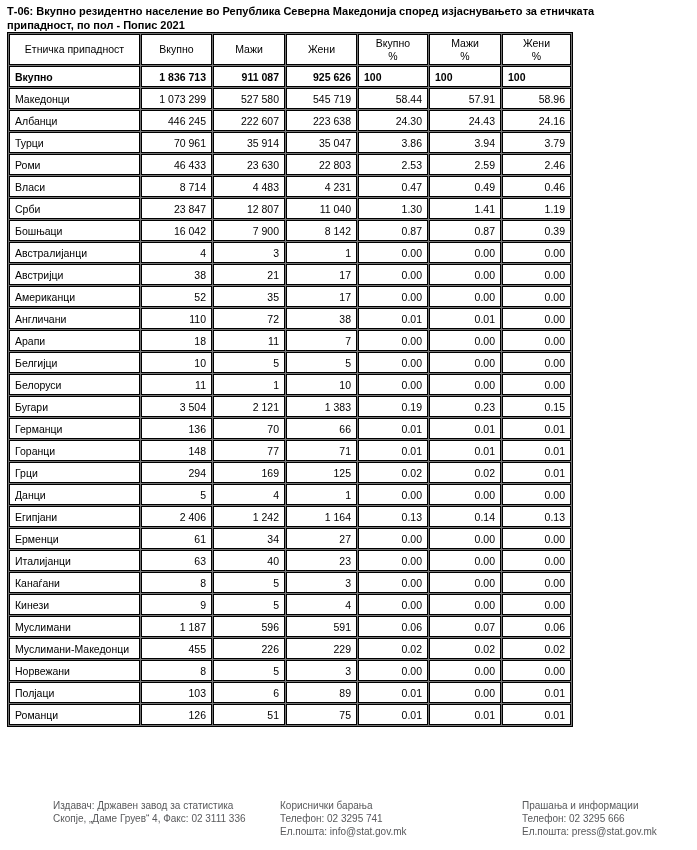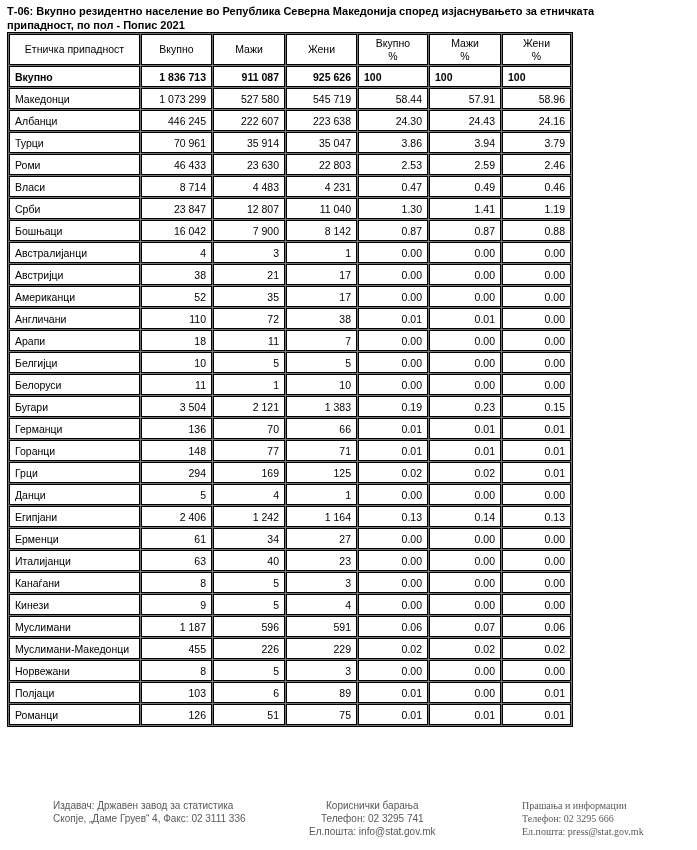--- a/index.html
+++ b/index.html
@@ -69,22 +69,22 @@
   .footer {
     position: absolute;
     top: 799px; left: 0;
     width: 697px;
     font-size: 10px;
     line-height: 1.3;
     color: #58595b;
   }
   .footer-col { position: absolute; top: 0; white-space: nowrap; }
   .footer-col.publisher { left: 10px; margin-left: 43px; }
-  .footer-col.requests  { left: 309px; text-align: center; }
-  .footer-col.info      { left: 522px; font-family: Liberation Serif, serif; }
+  .footer-col.requests  { left: 280px; }
+  .footer-col.info      { left: 522px; }
 </style>
 </head>
 <body>
 
 <div class="page">
 
   <div class="title">Т-06: Вкупно резидентно население во Република Северна Македонија според изјаснувањето за етничката припадност, по пол - Попис 2021</div>
 
   <table class="stats">
     <colgroup>
@@ -180,21 +180,21 @@
           <td class="num pct">1.41</td>
           <td class="num pct">1.19</td>
         </tr>
         <tr>
           <td class="name">Бошњаци</td>
           <td class="num">16 042</td>
           <td class="num">7 900</td>
           <td class="num">8 142</td>
           <td class="num pct">0.87</td>
           <td class="num pct">0.87</td>
-          <td class="num pct">0.88</td>
+          <td class="num pct">0.39</td>
         </tr>
         <tr>
           <td class="name">Австралијанци</td>
           <td class="num">4</td>
           <td class="num">3</td>
           <td class="num">1</td>
           <td class="num pct">0.00</td>
           <td class="num pct">0.00</td>
           <td class="num pct">0.00</td>
         </tr>

